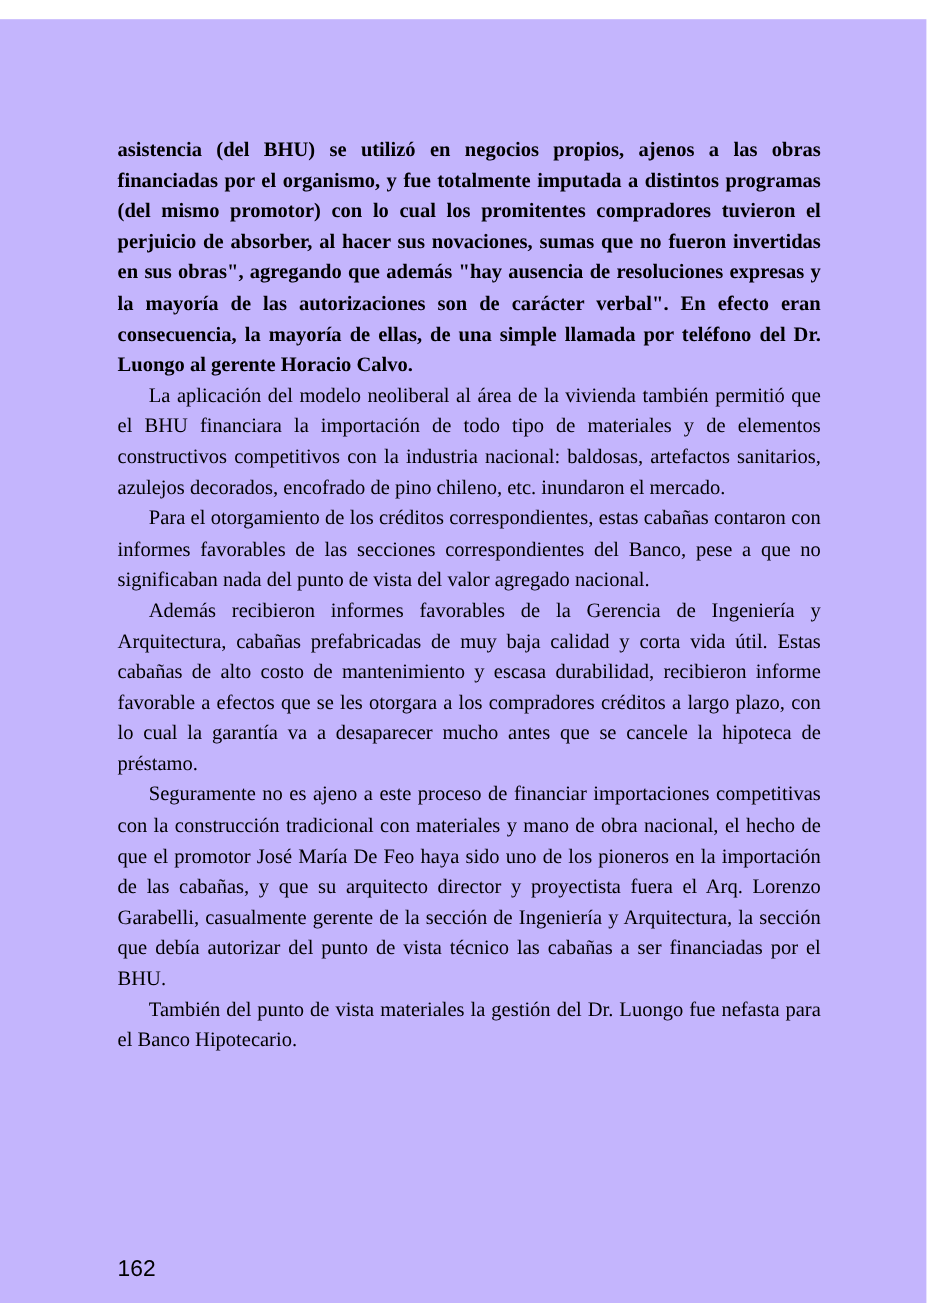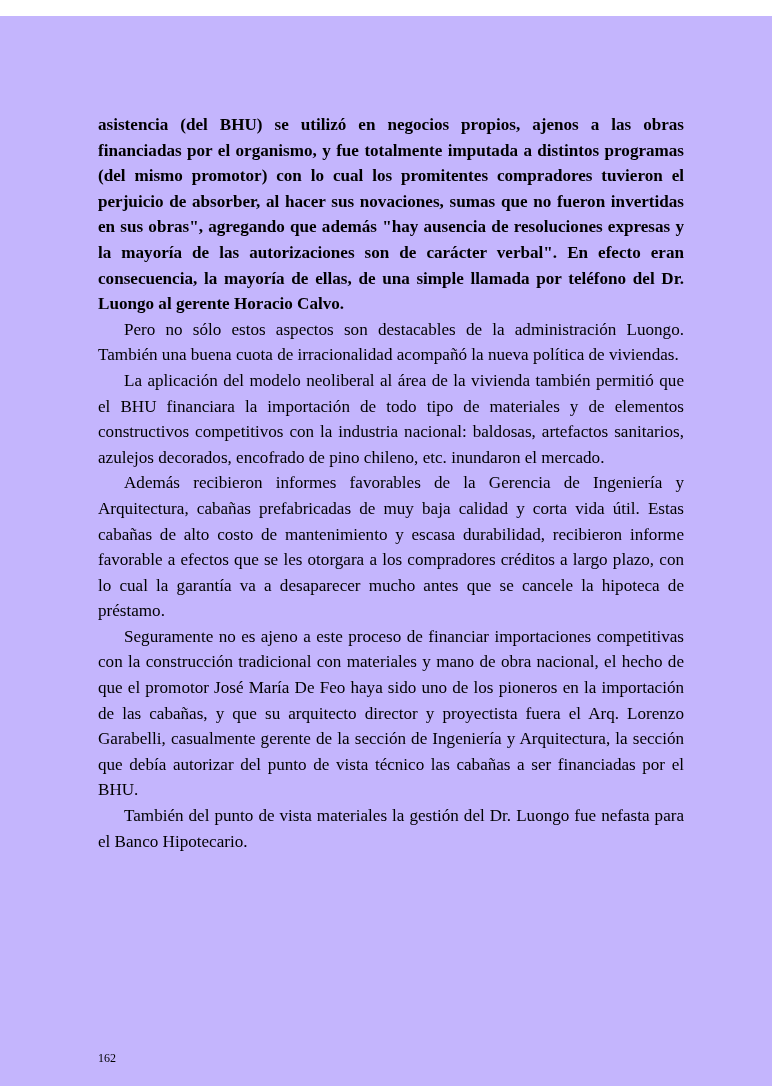--- a/index.html
+++ b/index.html
@@ -39,31 +39,31 @@
     font-weight: bold;
     text-indent: 0;
   }
   p.indent {
     text-indent: 26px;
   }
   .folio {
     position: absolute;
     left: 98px;
     top: 1032px;
-    font-size: 12px;
+    font-size: 19px;
     line-height: 20px;
-    font-family: Liberation Serif, serif;
+    font-family: Liberation Sans, sans-serif;
   }
 </style>
 </head>
 <body>
 
 <div class="page">
   <div class="text-column">
     <p class="lead">asistencia (del BHU) se utilizó en negocios propios, ajenos a las obras financiadas por el organismo, y fue totalmente imputada a distintos programas (del mismo promotor) con lo cual los promitentes compradores tuvieron el perjuicio de absorber, al hacer sus novaciones, sumas que no fueron invertidas en sus obras", agregando que además "hay ausencia de resoluciones expresas y la mayoría de las autorizaciones son de carácter verbal". En efecto eran consecuencia, la mayoría de ellas, de una simple llamada por teléfono del Dr. Luongo al gerente Horacio Calvo.</p>
-    <p class="indent">Pero no sólo estos aspectos son destacables de la administración Luongo. También una buena cuota de irracionalidad acompañó la nueva política de viviendas.</p>
     <p class="indent">La aplicación del modelo neoliberal al área de la vivienda también permitió que el BHU financiara la importación de todo tipo de materiales y de elementos constructivos competitivos con la industria nacional: baldosas, artefactos sanitarios, azulejos decorados, encofrado de pino chileno, etc. inundaron el mercado.</p>
+    <p class="indent">Para el otorgamiento de los créditos correspondientes, estas cabañas contaron con informes favorables de las secciones correspondientes del Banco, pese a que no significaban nada del punto de vista del valor agregado nacional.</p>
     <p class="indent">Además recibieron informes favorables de la Gerencia de Ingeniería y Arquitectura, cabañas prefabricadas de muy baja calidad y corta vida útil. Estas cabañas de alto costo de mantenimiento y escasa durabilidad, recibieron informe favorable a efectos que se les otorgara a los compradores créditos a largo plazo, con lo cual la garantía va a desaparecer mucho antes que se cancele la hipoteca de préstamo.</p>
     <p class="indent">Seguramente no es ajeno a este proceso de financiar importaciones competitivas con la construcción tradicional con materiales y mano de obra nacional, el hecho de que el promotor José María De Feo haya sido uno de los pioneros en la importación de las cabañas, y que su arquitecto director y proyectista fuera el Arq. Lorenzo Garabelli, casualmente gerente de la sección de Ingeniería y Arquitectura, la sección que debía autorizar del punto de vista técnico las cabañas a ser financiadas por el BHU.</p>
     <p class="indent">También del punto de vista materiales la gestión del Dr. Luongo fue nefasta para el Banco Hipotecario.</p>
   </div>
   <div class="folio">162</div>
 </div>
 
 </body></html>

